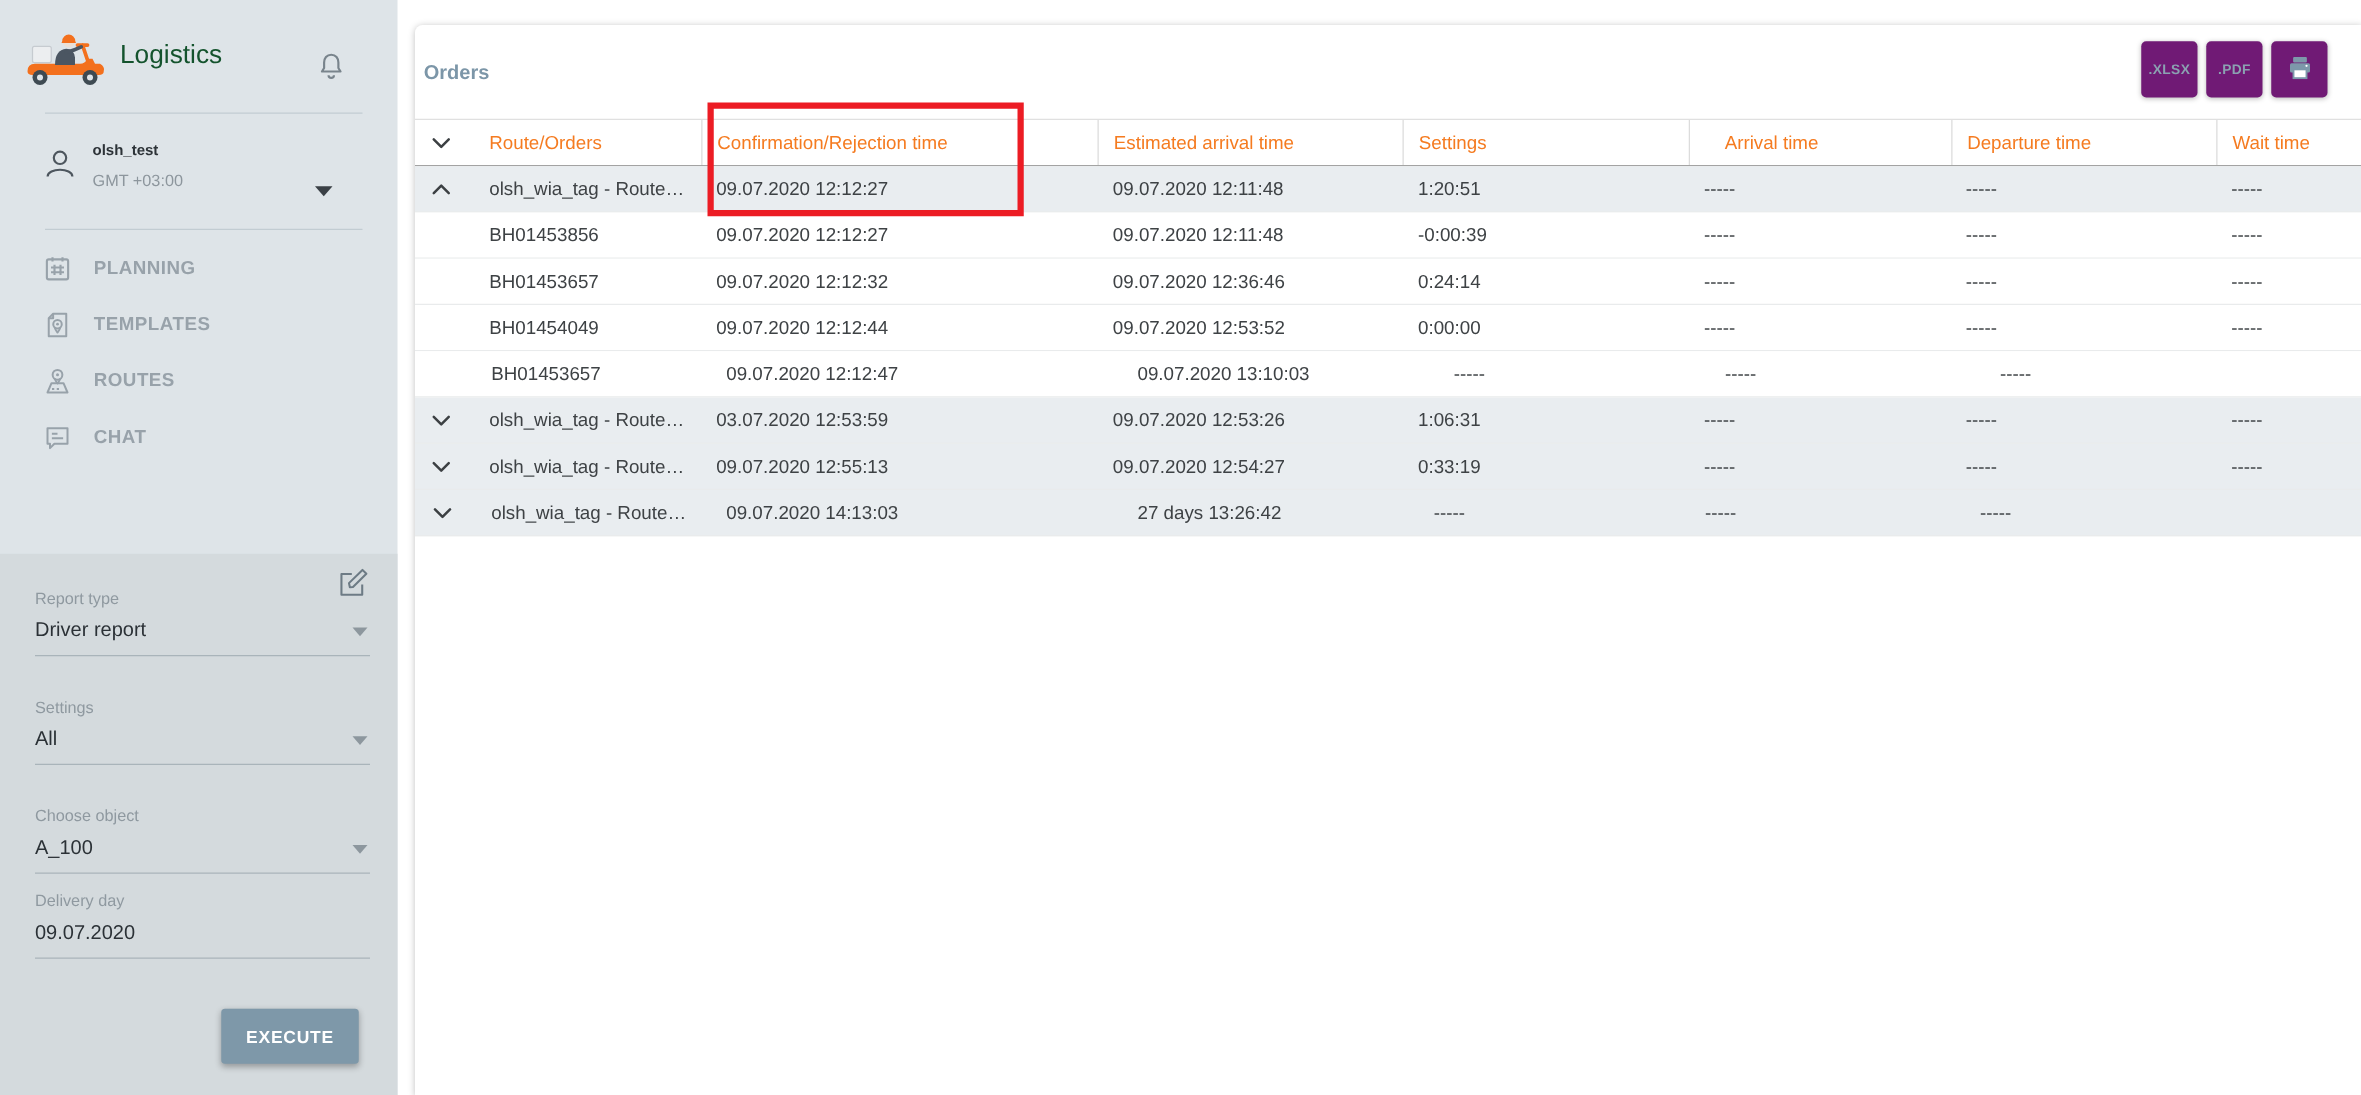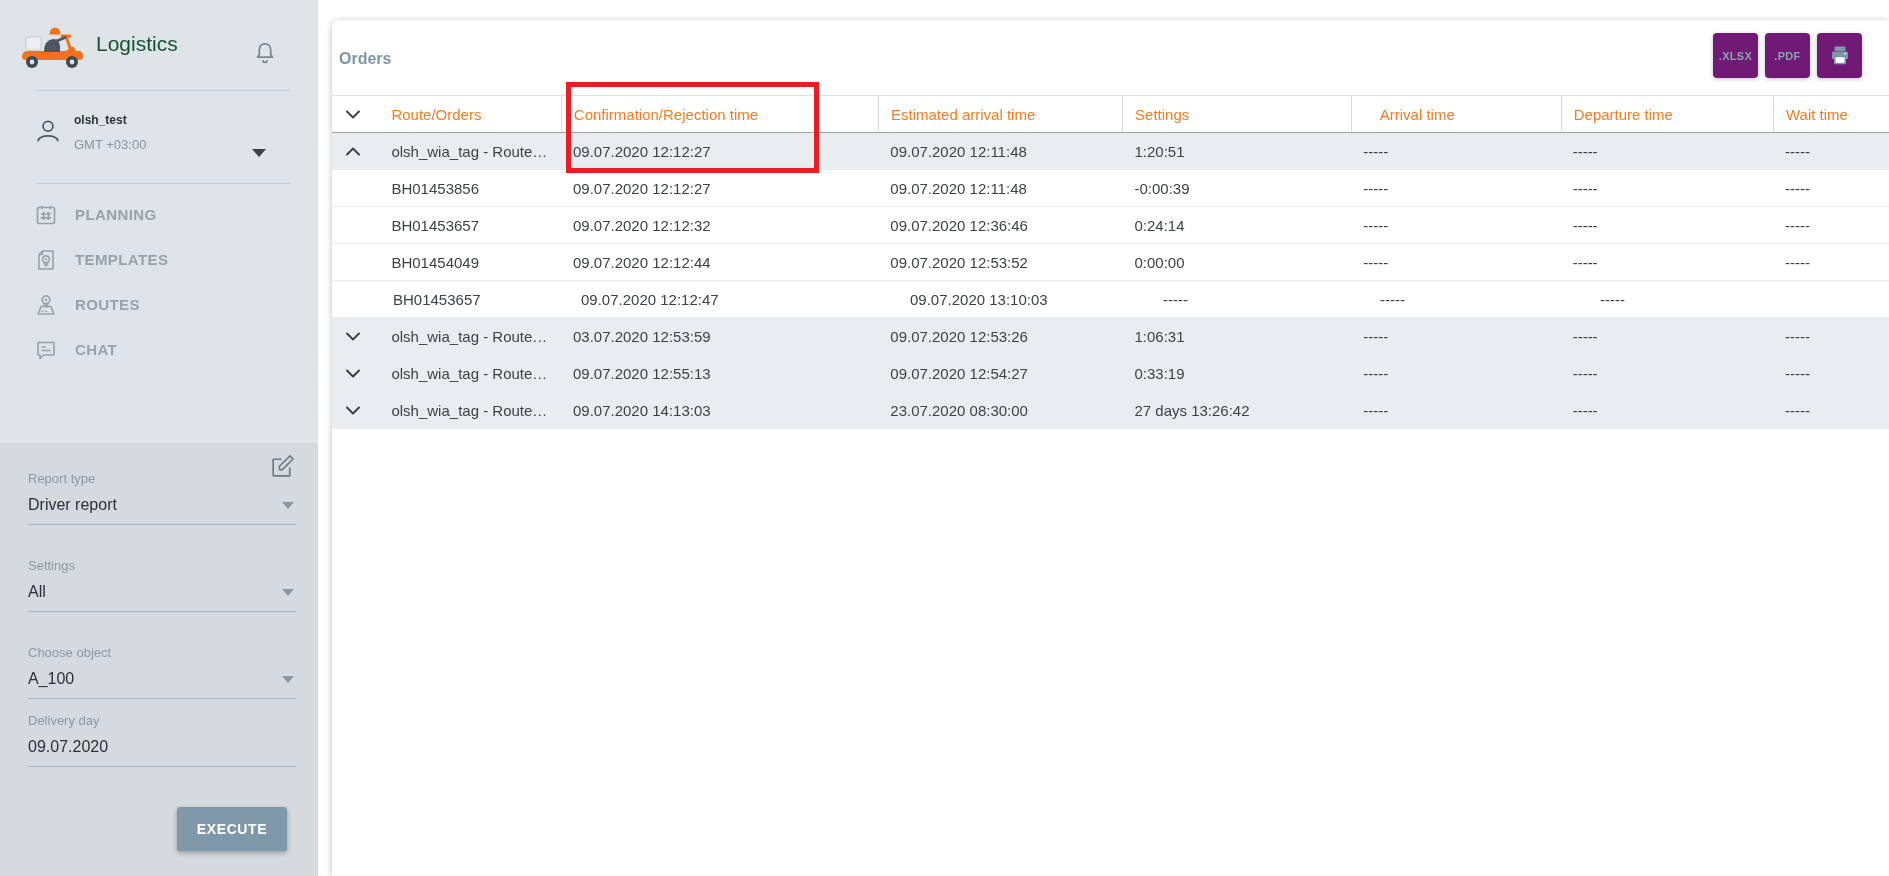--- a/index.html
+++ b/index.html
@@ -326,21 +326,20 @@
       <div class="tr group">
         <div class="td first-col" style="width: 43px;">
           <span class="chev">
             <svg width="16" height="11" viewBox="0 0 16 11" fill="none" stroke="#3c4043" stroke-width="2" stroke-linecap="round" stroke-linejoin="round">
               <polyline points="2,2.5 8,8.5 14,2.5"></polyline>
             </svg>
           </span>
         </div>
         <div class="td route-col" style="width: 194px;">olsh_wia_tag - Route…</div>
         <div class="td" style="width: 329px;">09.07.2020 14:13:03</div>
-        <div class="td" style="width: 253px;">23.07.2020 08:30:00</div>
         <div class="td" style="width: 237px;">27 days 13:26:42</div>
         <div class="td" style="width: 217px;">-----</div>
         <div class="td" style="width: 220px;">-----</div>
         <div class="td" style="width: 120px;">-----</div>
       </div>
     </div>
 
   <div class="highlight-box" style="border-color: rgb(236, 28, 36);"></div>
 </div>
 

